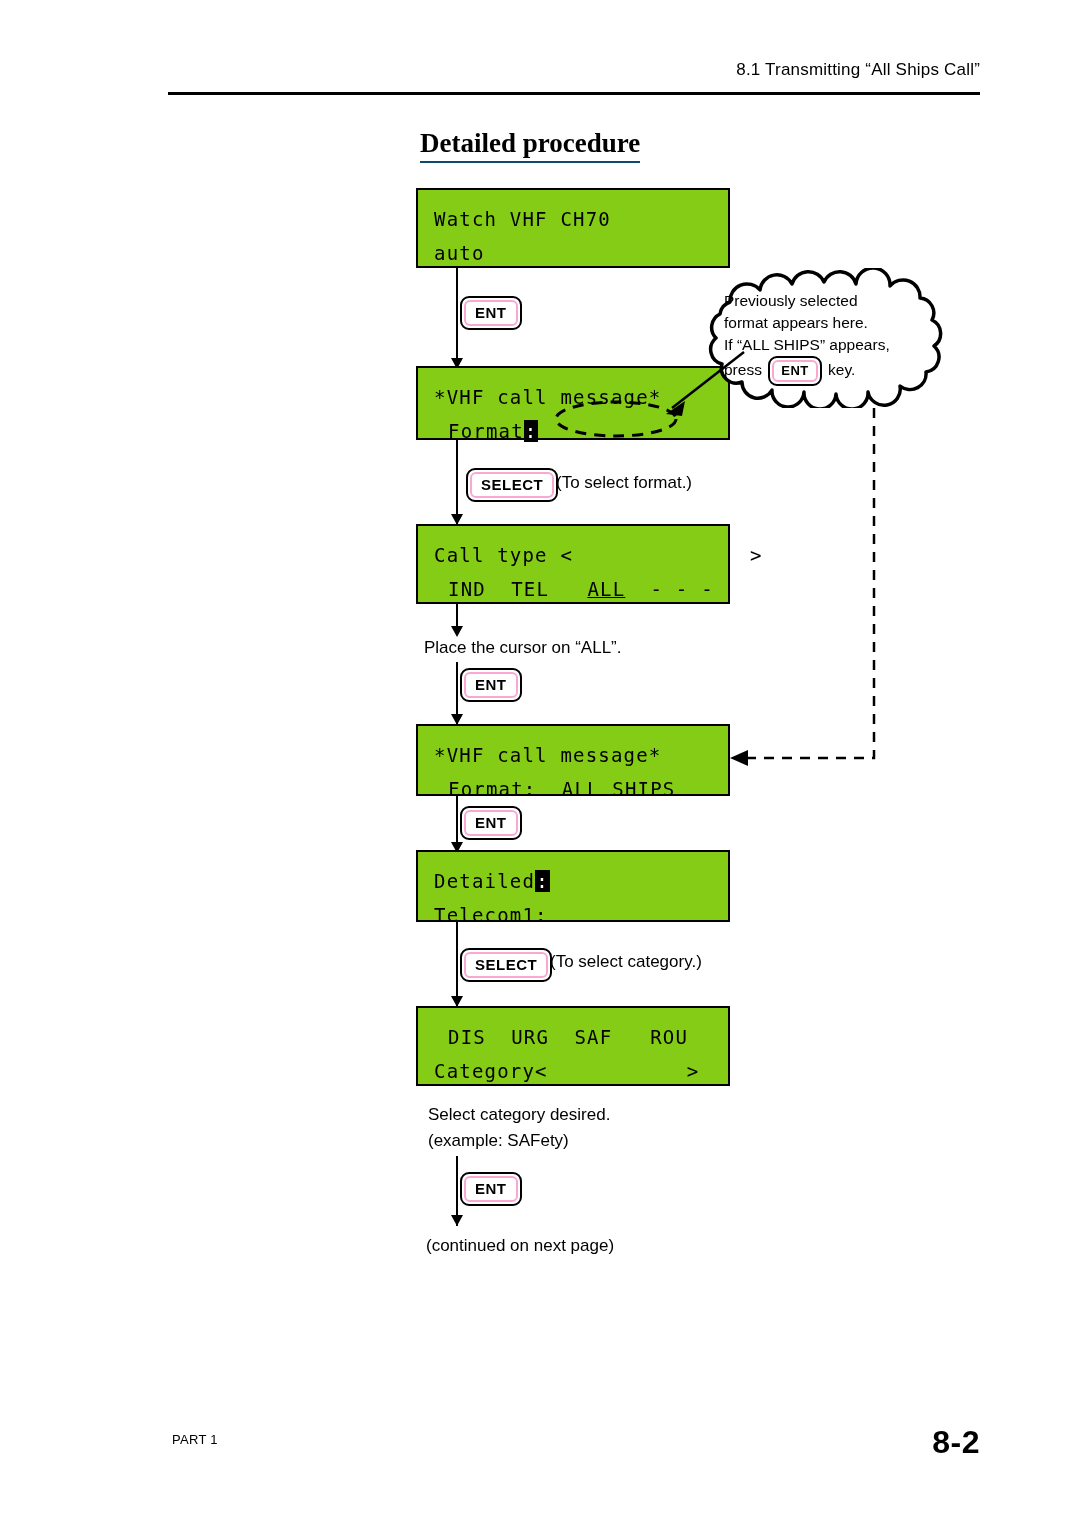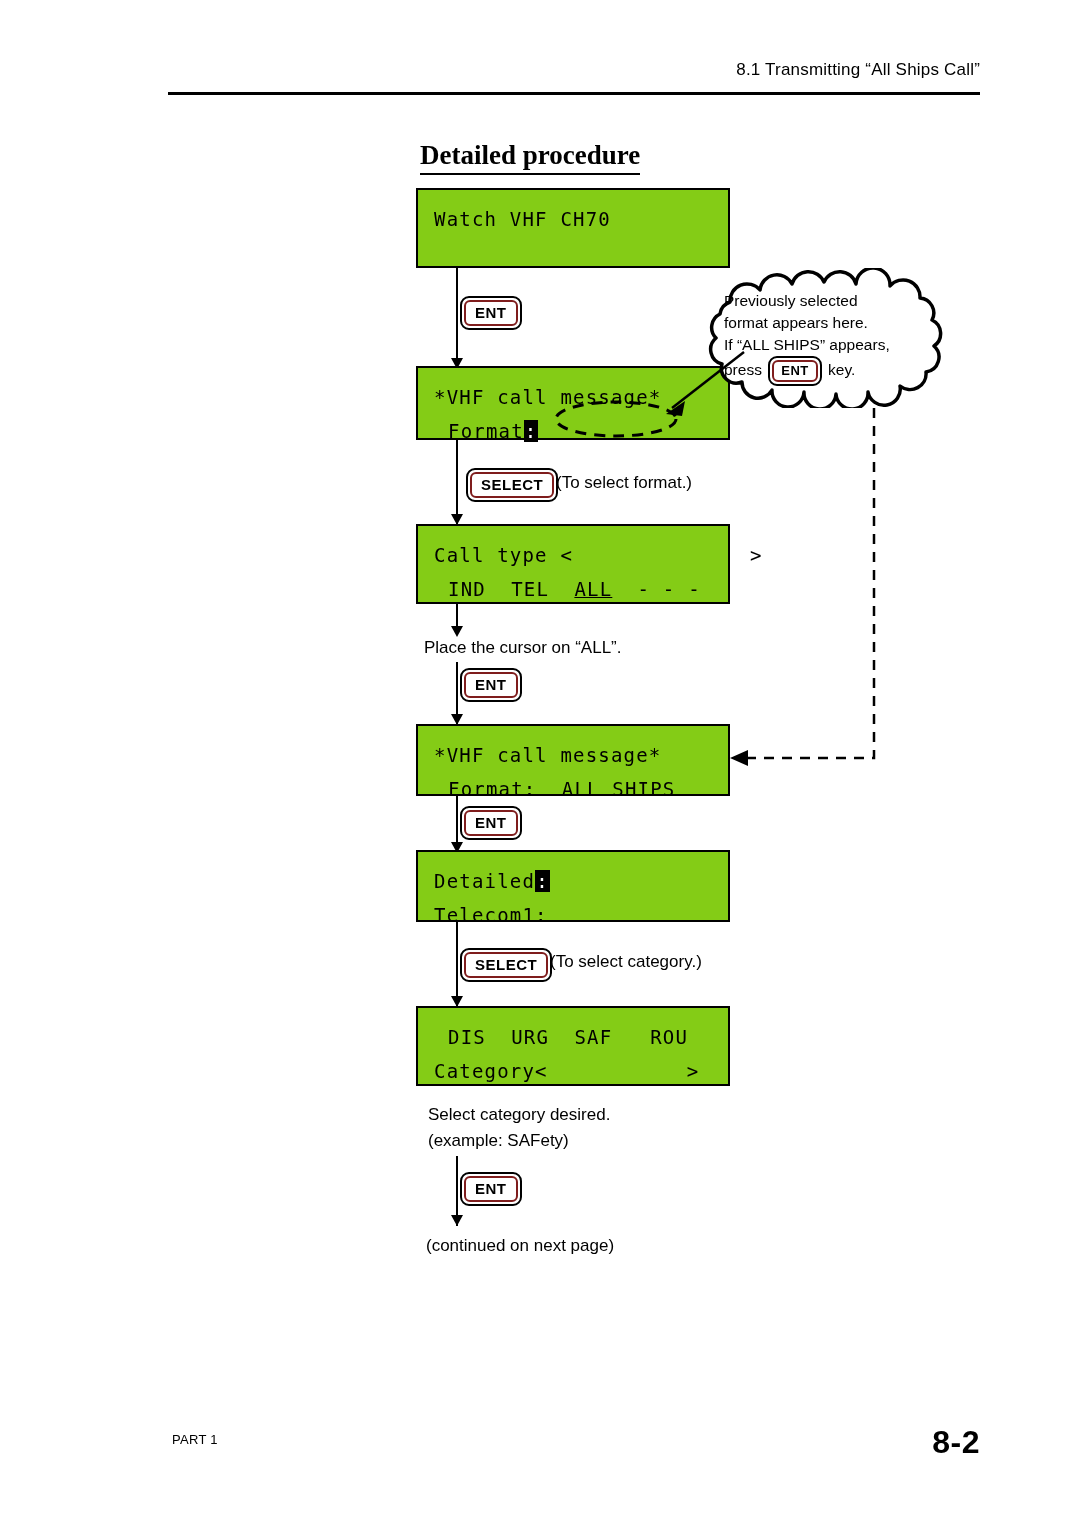--- a/index.html
+++ b/index.html
@@ -32,26 +32,26 @@
     top: 92px;
     width: 812px;
     height: 3px;
     background: #000;
   }
 
   
   .section-title {
     position: absolute;
     left: 420px;
-    top: 140px;
+    top: 128px;
     font-family: "Liberation Serif", serif;
     font-weight: bold;
     font-size: 27px;
     padding-bottom: 2px;
-    border-bottom: 2px solid #000000;
+    border-bottom: 2px solid #0c4a6e;
     display: inline-block;
     white-space: nowrap;
   }
 
   
   .lcd {
     position: absolute;
     border: 2px solid #000;
     background: #84cc16;
     box-sizing: border-box;
@@ -64,35 +64,35 @@
     white-space: pre;
     line-height: 34px;
   }
   .lcd .line.indent { padding-left: 14px; }
 
   .cursor-block {
     background: #000;
     color: #fff;
     padding: 0 1px;
   }
-  .underline-cell { text-decoration: underline; }
+  .underline-cell { text-decoration: underline; margin-left: 13px; }
 
   
   .key {
     display: inline-block;
     border: 2px solid #000;
     border-radius: 9px;
     padding: 2px;
     background: #fff;
     vertical-align: middle;
     line-height: 0;
   }
   .key > span {
     display: block;
-    border: 2px solid #7f1d1d;
+    border: 2px solid #f9a8d4;
     border-radius: 6px;
     font-family: "Liberation Sans", sans-serif;
     font-weight: bold;
     font-size: 15px;
     letter-spacing: 0.5px;
     padding: 2px 9px 3px 9px;
     line-height: 17px;
     white-space: nowrap;
   }
   .key.small > span {
@@ -201,20 +201,21 @@
 <div class="arrowhead-down" style="left:451px; top:842px;"></div>
 
 <div class="vline" style="left:456px; top:922px; height:84px;"></div>
 <div class="arrowhead-down" style="left:451px; top:996px;"></div>
 
 <div class="vline" style="left:456px; top:1156px; height:70px;"></div>
 <div class="arrowhead-down" style="left:451px; top:1215px;"></div>
 
 <div class="lcd" style="left:416px; top:188px; width:314px; height:80px;">
   <div class="line">Watch VHF CH70</div>
+  <div class="line">auto</div>
 </div>
 
 <div class="key key-pos" style="left:460px; top:296px;">
   <span>ENT</span>
 </div>
 
 <div class="lcd" style="left:416px; top:366px; width:314px; height:74px;">
   <div class="line">*VHF call message*</div>
   <div class="line indent"><span>Format</span><span class="cursor-block">:</span></div>
 </div>

